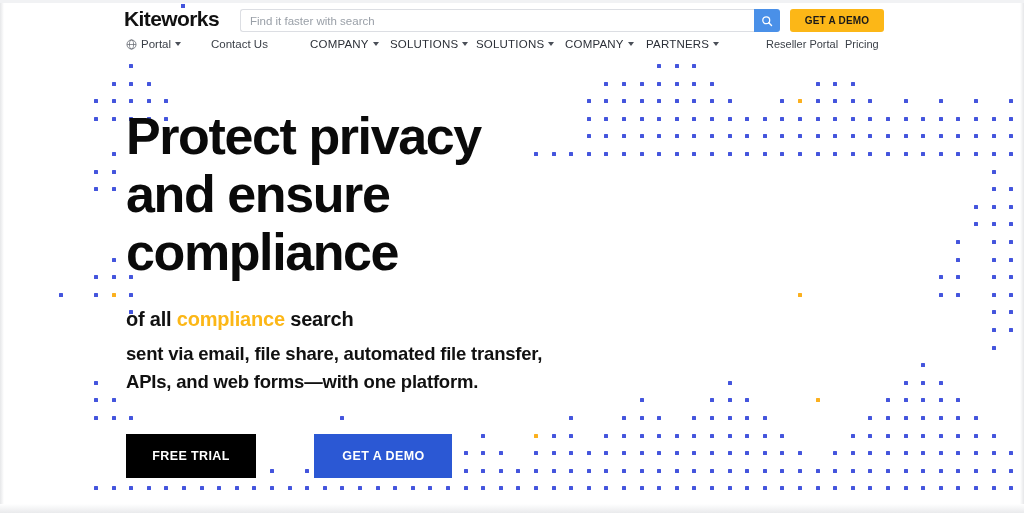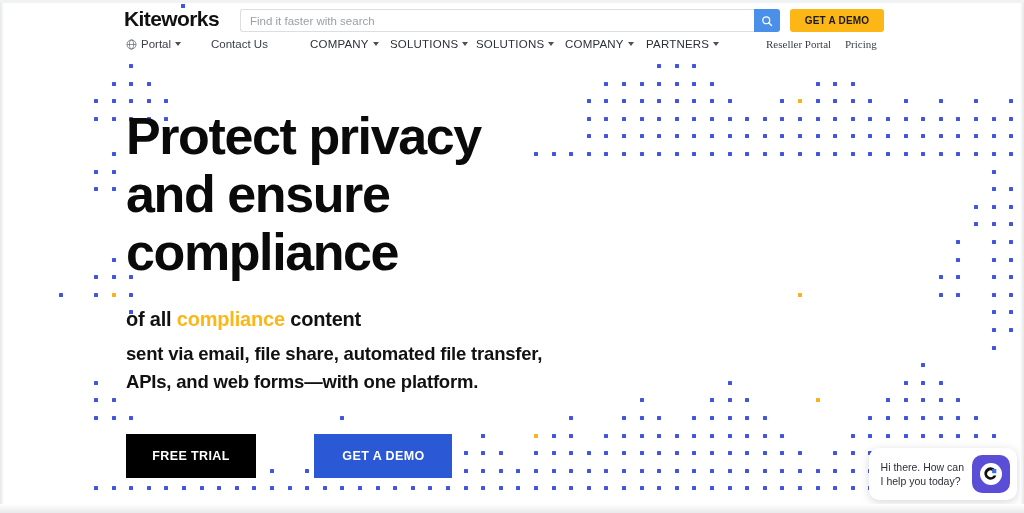--- a/index.html
+++ b/index.html
@@ -104,21 +104,21 @@
   .globe { margin-right: 4px; display: inline-flex; }
   .caret {
     display: inline-block; margin-left: 4px;
     width: 0; height: 0;
     border-left: 3.5px solid transparent;
     border-right: 3.5px solid transparent;
     border-top: 4px solid #4a4f58;
   }
   .contact { font-size: 11.5px; }
   .mainnav { font-size: 11.5px; letter-spacing: 0.2px; color: #2c3038; }
-  .util { font-size: 11px; color: #3a3f47; font-family: Liberation Serif, serif; }
+  .util { font-size: 11px; color: #3a3f47; }
 
   
   #hero { position: absolute; left: 0; top: 58px; width: 832px; height: 455px; z-index: 5; }
   #headline {
     position: absolute; left: 126px; top: 49px;
     font-size: 52px; line-height: 58px;
     font-weight: bold; color: #0a0a0a;
     letter-spacing: -1.4px;
   }
   #sub1 {
@@ -653,41 +653,30 @@
       <div class="navitem util" style="left:766px;">Reseller Portal</div>
       <div class="navitem util" style="left:845px;">Pricing</div>
     </div>
   </div>
 
   <div id="hero">
     <h1 id="headline" style="white-space: pre-line;">Protect privacy
 and ensure
 compliance</h1>
 
-    <div id="sub1"><span>of all </span><span class="hl">compliance</span><span> content</span></div>
+    <div id="sub1"><span>of all </span><span class="hl">compliance</span><span> search</span></div>
 
     <div id="ctas">
       <button class="cta" id="free-trial">FREE TRIAL</button>
       <button class="cta" id="get-demo-hero">GET A DEMO</button>
     </div>
 
     <div id="sub2" style="white-space: pre-line;">sent via email, file share, automated file transfer,
 APIs, and web forms—with one platform.</div>
   </div>
 
-  <div id="chat">
-    <div id="chat-text" style="white-space: pre-line;">Hi there. How can
-I help you today?</div>
-    <button id="chat-btn">
-      <svg width="24" height="24" viewBox="0 0 24 24" aria-hidden="true">
-        <circle cx="12" cy="12" r="11" fill="#ffffff"></circle>
-        <path d="M16.4 7.6 A6.2 6.2 0 1 0 17.4 13.4 L14.4 13.4 A3.3 3.3 0 1 1 13.6 9.2 Z" fill="#111111"></path>
-        <rect x="13.1" y="7.0" width="4.2" height="4.2" fill="#3b6fe0"></rect>
-      </svg>
-    </button>
-  </div>
 
   <div class="edge-t"></div>
   <div class="edge-l"></div>
   <div class="edge-r"></div>
   <div class="edge-b"></div>
 
 </div>
 
 </body></html>

